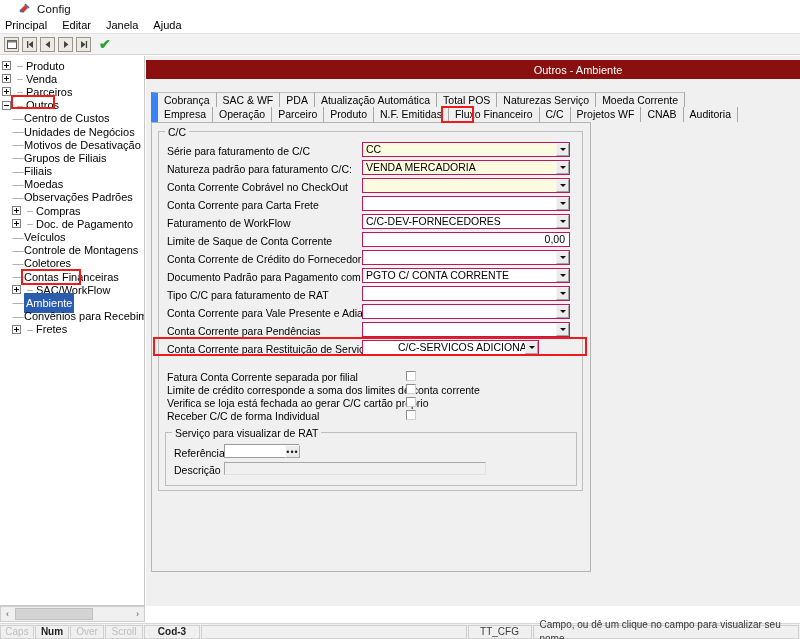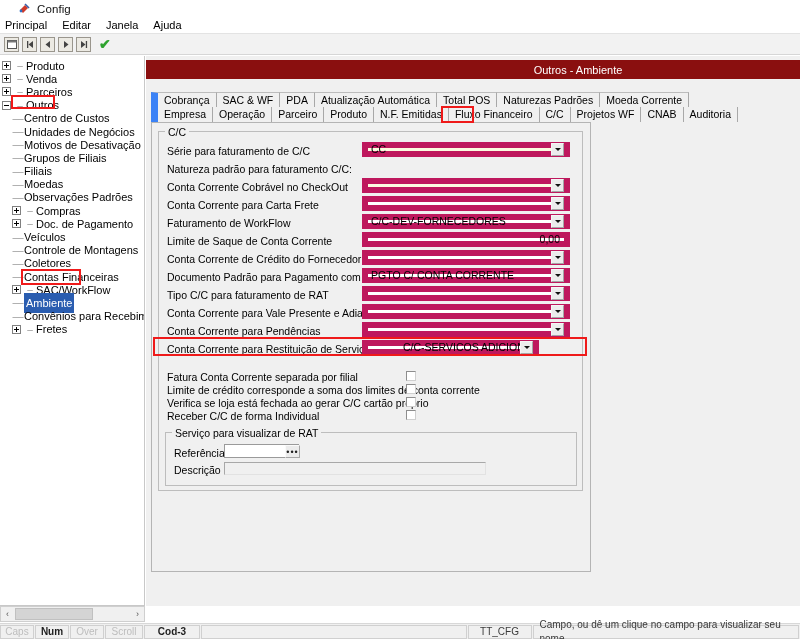--- a/index.html
+++ b/index.html
@@ -109,21 +109,21 @@
   }
   .group > .legend {
     position:absolute; top:-6px; left:6px; background:#f0f0f0;
     padding:0 3px; font-size:10.5px; color:#000;
   }
 
   
   .field { position:absolute; height:15px; display:flex; align-items:center; }
   .flabel { font-size:10.5px; color:#000; white-space:nowrap; }
   .combo {
-    position:absolute; height:15px; border:6px solid #be185d; background:#ffffff;
+    position:absolute; height:15px; border:1px solid #be185d; background:#ffffff;
     display:flex; align-items:center;
   }
   .combo.yellow { background:#fbfbe0; }
   .combo .ctext {
     flex:1; padding-left:3px; font-size:10.5px; color:#000;
     overflow:hidden; white-space:nowrap; line-height:13px;
   }
   .combo .ctext.right { text-align:right; padding-right:4px; }
   .combo .arrow {
     width:13px; height:13px; margin-right:0px; background:#ececec;
@@ -350,21 +350,21 @@
       <span class="txt">Outros - Ambiente</span>
     </div>
 
     <div class="tabs-wrap">
       <div class="tabrow row1">
         <span class="tab first">Cobrança</span>
         <span class="tab">SAC &amp; WF</span>
         <span class="tab">PDA</span>
         <span class="tab">Atualização Automática</span>
         <span class="tab">Total POS</span>
-        <span class="tab">Naturezas Padrões</span>
+        <span class="tab">Naturezas Serviço</span>
         <span class="tab">Moeda Corrente</span>
       </div>
       <div class="tabrow row2">
         <span class="tab first">Empresa</span>
         <span class="tab">Operação</span>
         <span class="tab">Parceiro</span>
         <span class="tab">Produto</span>
         <span class="tab">N.F. Emitidas</span>
         <span class="tab">Fluxo Financeiro</span>
         <span class="tab active-marked">C/C</span>
@@ -385,20 +385,26 @@
         <div class="combo yellow" style="left:203px; top:10px; width:208px;">
           <span class="ctext">CC</span>
           <span class="arrow">
               <i></i>
             </span>
         </div>
 
         <div class="field" style="left:8px; top:29px;">
           <span class="flabel">Natureza padrão para faturamento C/C:</span>
         </div>
+        <div class="combo yellow" style="left:203px; top:28px; width:208px;">
+          <span class="ctext">VENDA MERCADORIA</span>
+          <span class="arrow">
+              <i></i>
+            </span>
+        </div>
 
         <div class="field" style="left:8px; top:47px;">
           <span class="flabel">Conta Corrente Cobrável no CheckOut</span>
         </div>
         <div class="combo yellow" style="left:203px; top:46px; width:208px;">
           <span class="ctext"></span>
           <span class="arrow">
               <i></i>
             </span>
         </div>

